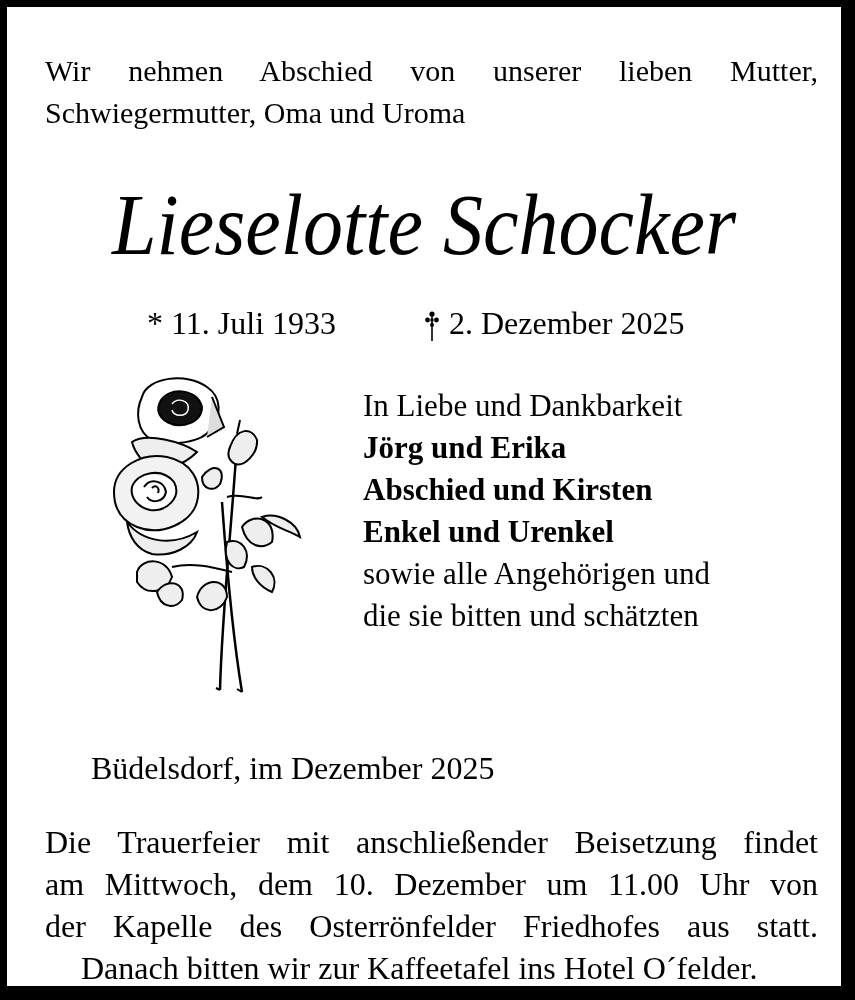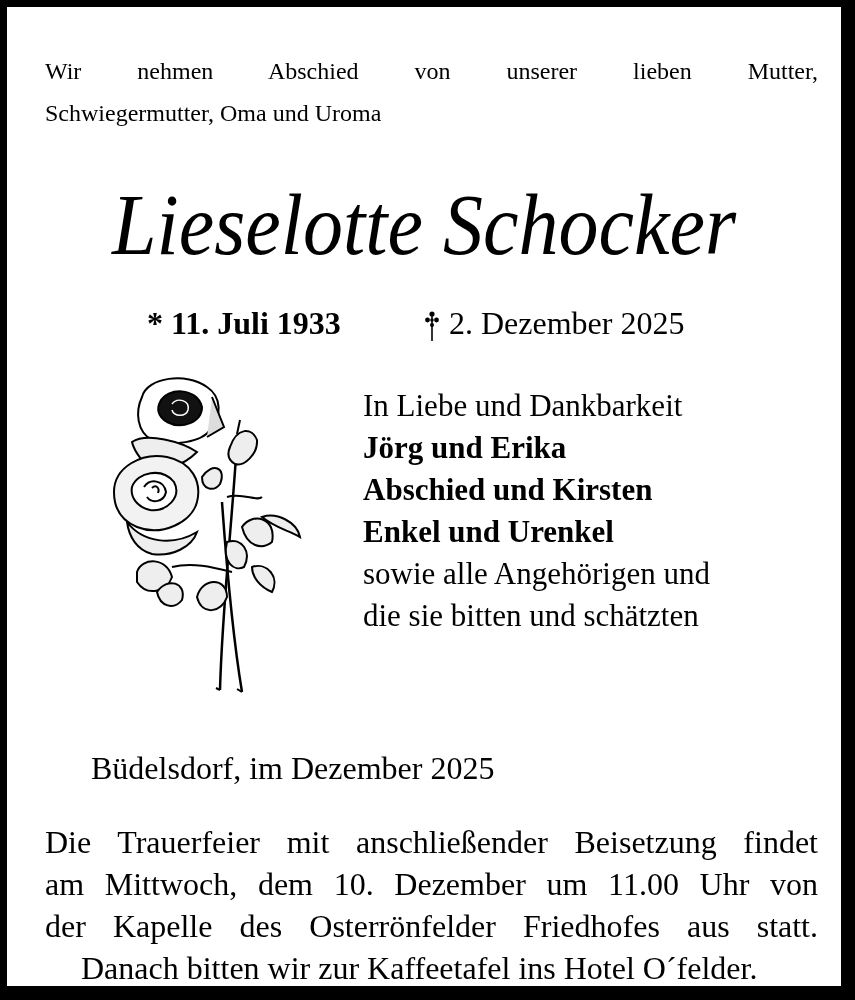--- a/index.html
+++ b/index.html
@@ -4,34 +4,34 @@
 <style>
   html, body { margin: 0; padding: 0; background: #000; }
   body { width: 855px; height: 1000px; position: relative; overflow: hidden; }
   .frame {
     position: absolute; left: 7px; top: 7px; width: 834px; height: 979px;
     background: #fff; color: #000;
     font-family: "Liberation Serif", "DejaVu Serif", serif;
   }
   .intro {
     position: absolute; left: 38px; top: 43px; width: 773px;
-    font-size: 24px; line-height: 42px;
+    font-size: 30px; line-height: 42px;
   }
   .intro .l1 { text-align: justify; text-align-last: justify; white-space: nowrap; display: block; }
   .intro .l2 { display: block; }
   .name {
     position: absolute; left: 0; width: 834px; top: 168px;
     text-align: center; font-style: italic; font-size: 86px; line-height: 100px;
     transform: scaleX(0.93);
   }
   .dates {
     position: absolute; top: 296px; left: 0; width: 834px;
     font-size: 32px; line-height: 40px;
   }
-  .birth { position: absolute; left: 140px; font-weight: bold; }
+  .birth { position: absolute; left: 140px; }
   .death { position: absolute; left: 416px; }
   .cross { display: inline-block; width: 18px; height: 40px; position: relative; vertical-align: top; }
   .rose { position: absolute; left: 95px; top: 365px; width: 200px; height: 330px; }
   .family {
     position: absolute; left: 356px; top: 378px;
     font-size: 31px; line-height: 42px;
   }
   .family .bold { font-weight: bold; }
   .family div { white-space: nowrap; }
   .place {

